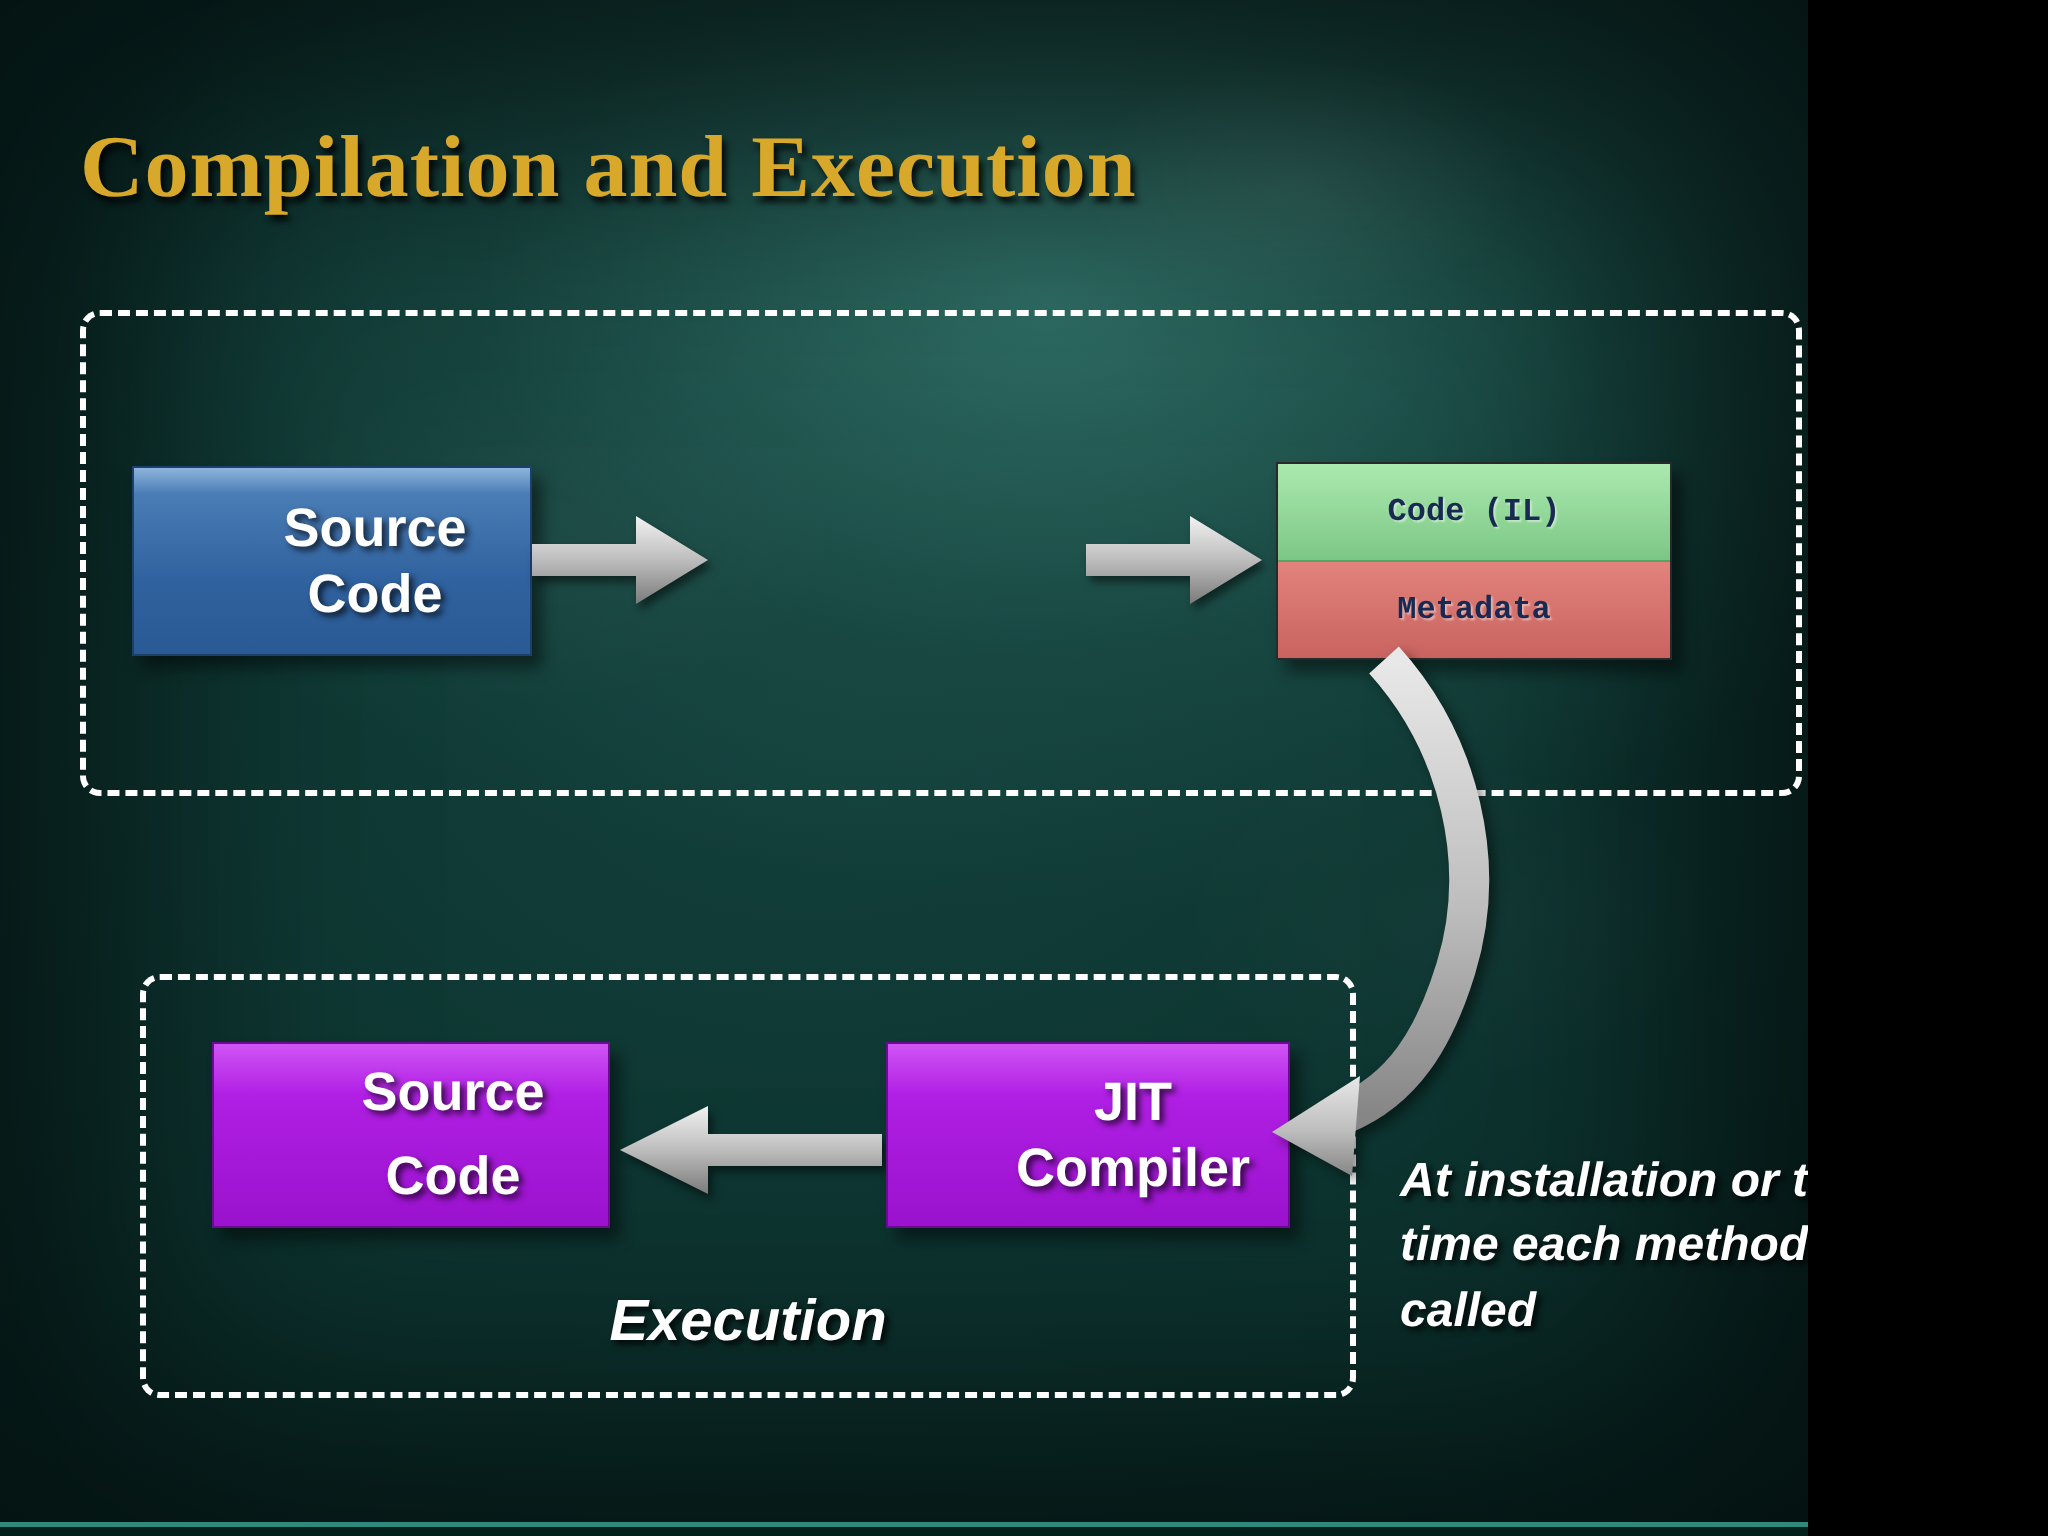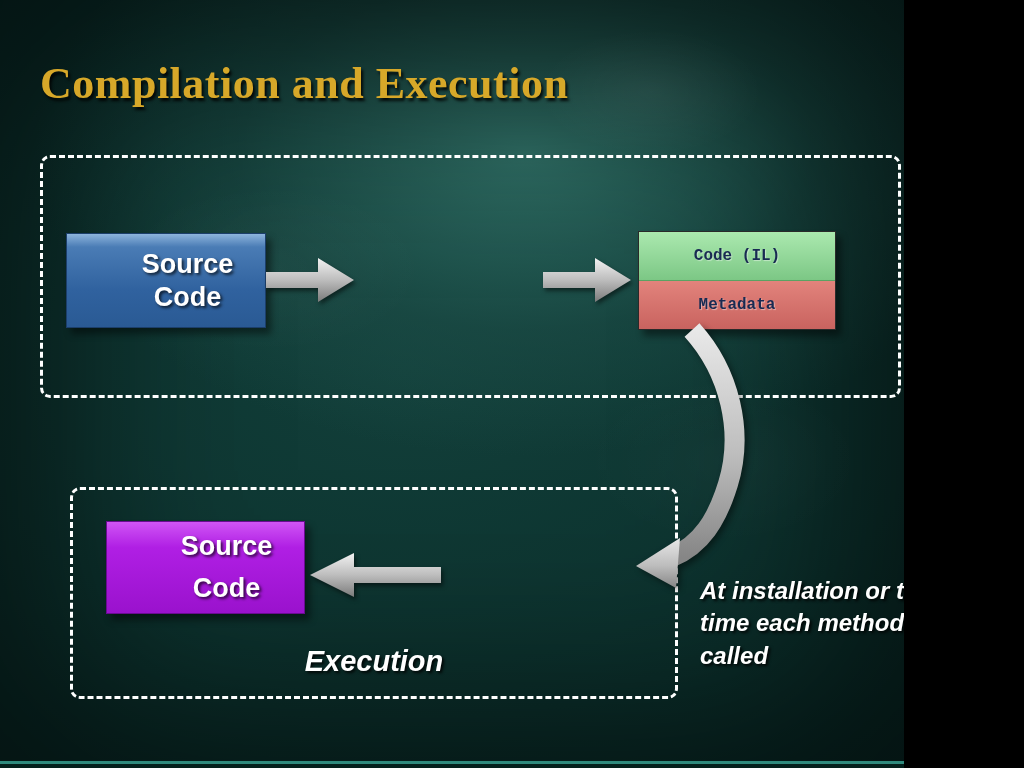--- a/index.html
+++ b/index.html
@@ -134,20 +134,23 @@
       <defs>
         <linearGradient id="ga3" x1="0" y1="0" x2="0" y2="1">
           <stop offset="0" stop-color="#f2f2f2"></stop>
             <stop offset="0.5" stop-color="#bdbdbd"></stop>
             <stop offset="1" stop-color="#7b7b7b"></stop>
         </linearGradient>
       </defs>
       <polygon points="135,17 48,17 48,3 4,25 48,47 48,33 135,33" fill="url(#ga3)"></polygon>
     </svg>
 
+    <div class="box purple box-jit">
+      <span>JIT Compiler</span>
+    </div>
 
     <div class="section-label exec-label">Execution</div>
   </div>
 
   <svg class="curve-overlay" width="1024" height="768" viewBox="0 0 1024 768">
     <defs>
       <linearGradient id="gc" x1="0" y1="0" x2="0" y2="1">
         <stop offset="0" stop-color="#e8e8e8"></stop>
           <stop offset="0.55" stop-color="#bdbdbd"></stop>
           <stop offset="1" stop-color="#868686"></stop>

